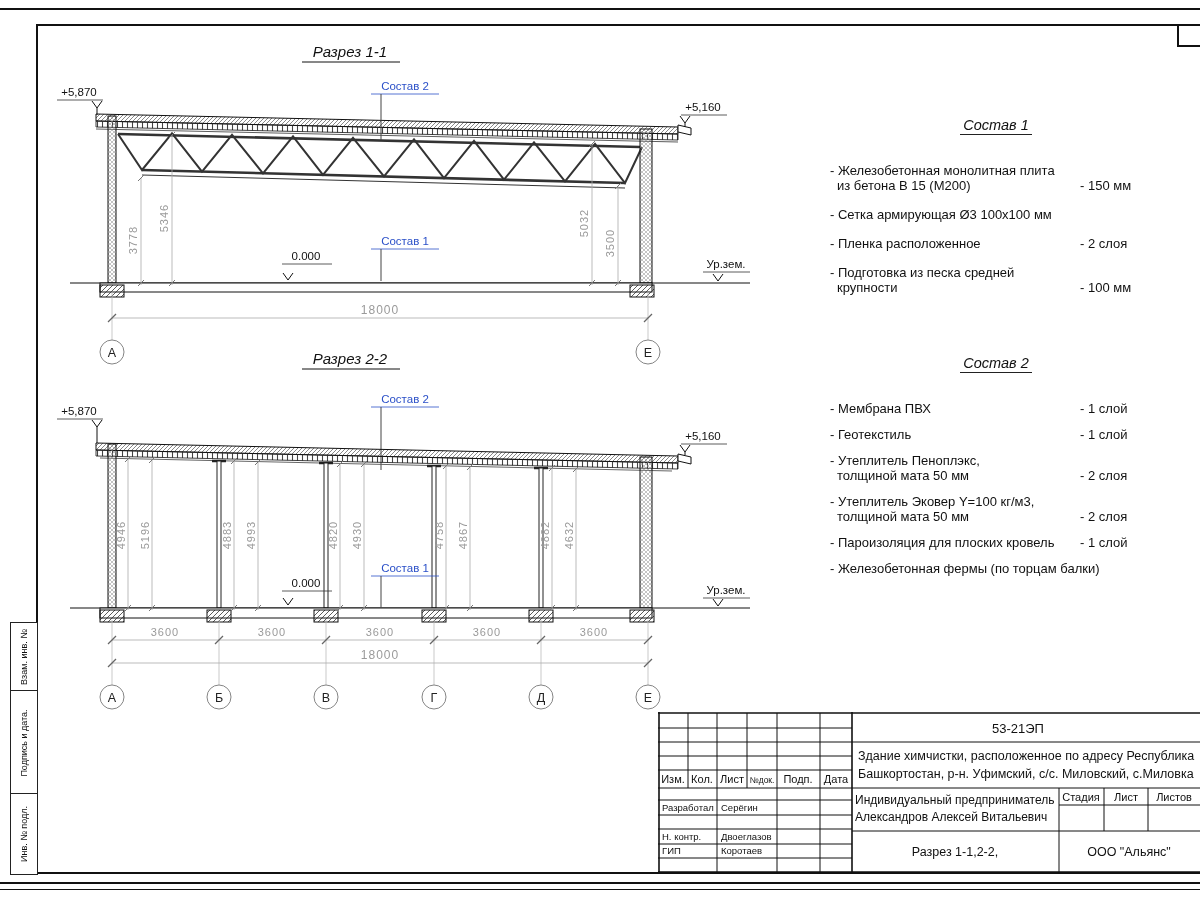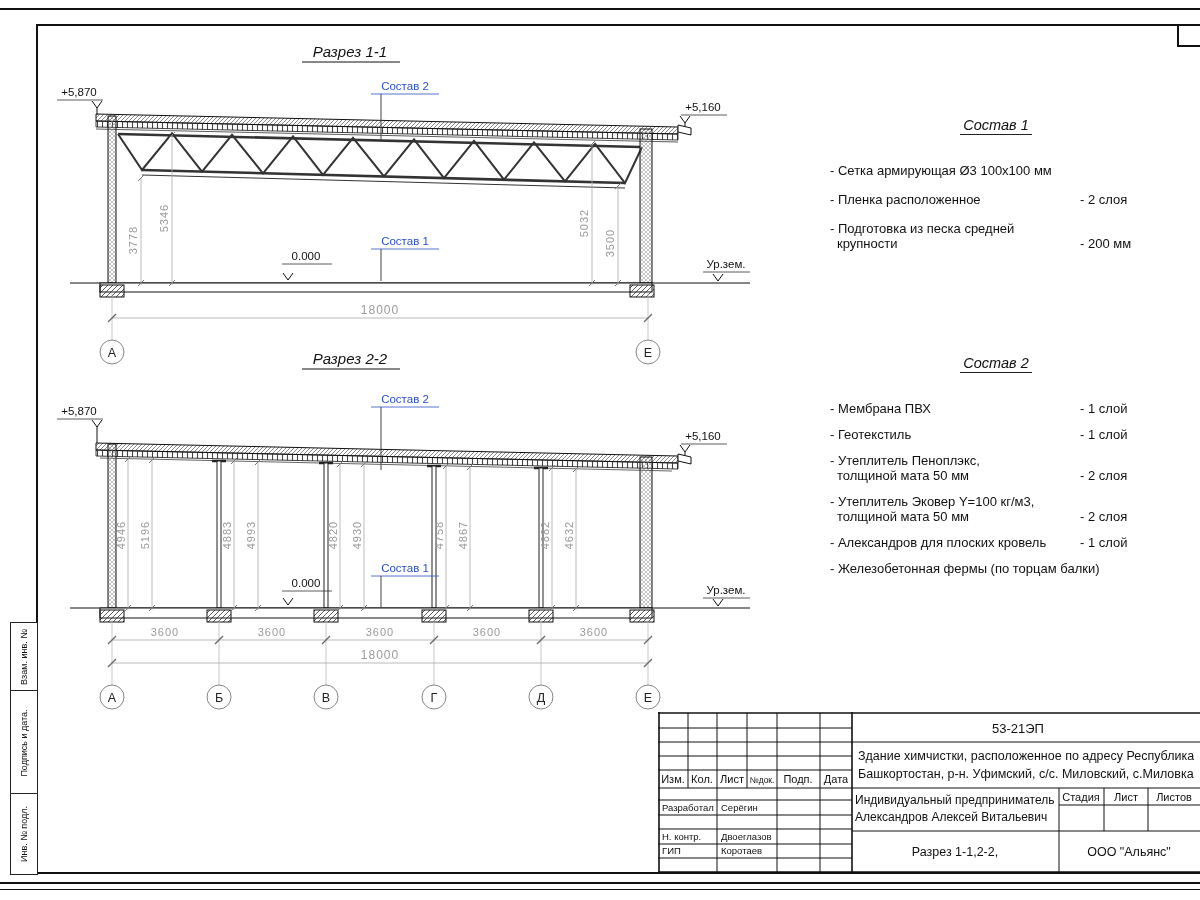--- a/index.html
+++ b/index.html
@@ -352,35 +352,42 @@
     <text x="511" y="362" font-size="12.5" text-anchor="middle" fill="#222">Д</text>
     <circle cx="618" cy="357" r="12" fill="#fff" stroke="#777" stroke-width="0.9"></circle>
     <text x="618" y="362" font-size="12.5" text-anchor="middle" fill="#222">Е</text>
   </g>
 </svg>
 
 <div class="sostav sp14" style="left:830px;top:118px;">
   <div class="sostav-title"><span>Состав 1</span></div>
   <div class="s-item">
     <div class="s-name">
+        <div>- Железобетонная  монолитная плита</div>
+        <div class="l2">из бетона В 15 (М200)</div>
+      </div>
+    <div class="s-val">- 150 мм</div>
+    </div>
+  <div class="s-item">
+    <div class="s-name">
         <div>- Сетка армирующая Ø3 100х100 мм</div>
       </div>
     </div>
   <div class="s-item">
     <div class="s-name">
         <div>- Пленка расположенное</div>
       </div>
     <div class="s-val">-  2 слоя</div>
     </div>
   <div class="s-item">
     <div class="s-name">
         <div>- Подготовка из песка средней</div>
         <div class="l2">крупности</div>
       </div>
-    <div class="s-val">- 200 мм</div>
+    <div class="s-val">- 100 мм</div>
     </div>
 </div>
 
 <div class="sostav sp11" style="left:830px;top:356px;">
   <div class="sostav-title"><span>Состав 2</span></div>
   <div class="s-item">
     <div class="s-name">
         <div>- Мембрана ПВХ</div>
       </div>
     <div class="s-val">- 1 слой</div>
@@ -400,21 +407,21 @@
     </div>
   <div class="s-item">
     <div class="s-name">
         <div>- Утеплитель Эковер Y=100 кг/м3,</div>
         <div class="l2">толщиной мата 50 мм</div>
       </div>
     <div class="s-val">- 2 слоя</div>
     </div>
   <div class="s-item">
     <div class="s-name">
-        <div>- Александров для плоских кровель</div>
+        <div>- Пароизоляция для плоских кровель</div>
       </div>
     <div class="s-val">- 1 слой</div>
     </div>
   <div class="s-item">
     <div class="s-name">
         <div>- Железобетонная фермы (по торцам балки)</div>
       </div>
     </div>
 </div>
 

